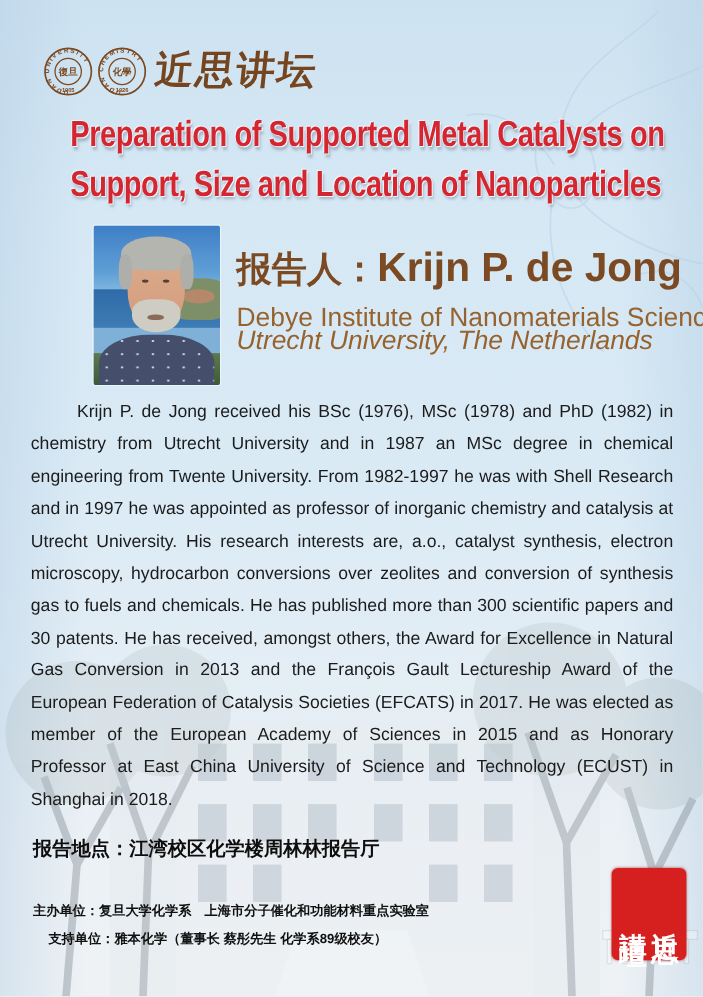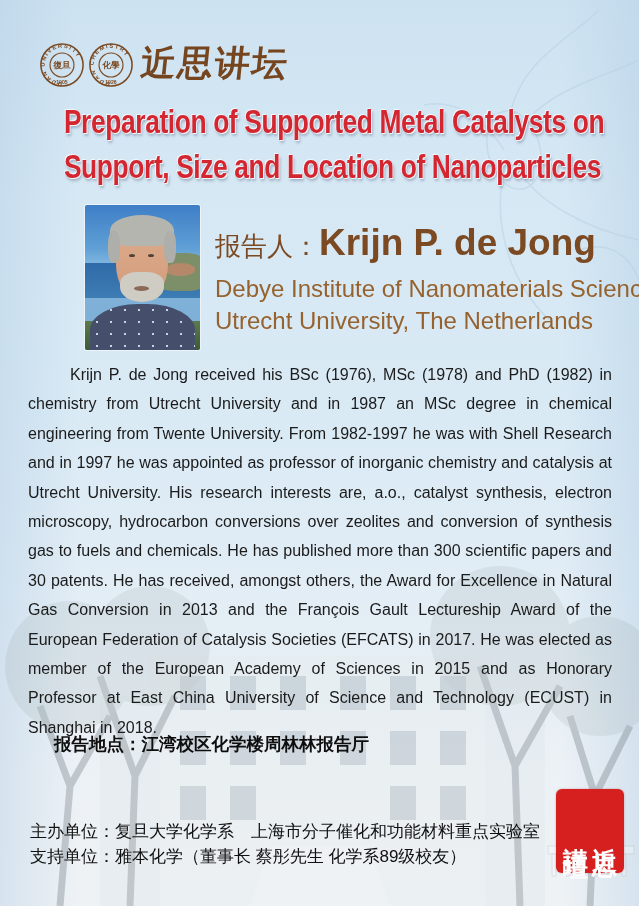--- a/index.html
+++ b/index.html
@@ -45,36 +45,36 @@
     background-image:radial-gradient(#cdd3e3 1px,transparent 1.5px);background-size:14px 12px;}
   .ph-face{left:27%;top:15%;width:45%;height:50%;background:linear-gradient(180deg,#dcab8b,#d29c7d);border-radius:48% 48% 46% 46%/52% 52% 48% 48%;}
   .ph-beard{left:30%;top:46%;width:39%;height:21%;background:#cfccc3;border-radius:42% 42% 55% 55%;}
   .ph-mouth{left:43%;top:56%;width:13%;height:3%;background:#8a6a58;border-radius:50%;}
   .ph-hair{left:22%;top:7%;width:55%;height:21%;background:#b5b5b0;border-radius:55% 55% 35% 35%;}
   .ph-hair-l{left:20%;top:18%;width:10%;height:22%;background:#aeaeaa;border-radius:40%;}
   .ph-hair-r{right:21%;top:18%;width:10%;height:22%;background:#aeaeaa;border-radius:40%;}
   .ph-eye{width:6px;height:3px;background:#4f4238;border-radius:50%;top:34%;}
   .ph-eye.l{left:38%;} .ph-eye.r{left:55%;}
   .speaker-name{left:215px;top:222px;color:#7c4a22;white-space:nowrap;}
-  .speaker-name .lbl{font-size:26px;font-weight:normal;}
+  .speaker-name .lbl{font-size:32px;font-weight:bold;}
   .speaker-name .nm{font-size:37px;font-weight:bold;}
   .affil{left:215px;color:#96622e;font-size:24px;white-space:nowrap;}
-  .affil.a1{top:275px;} .affil.a2{top:307px;}
+  .affil.a1{top:275px;} .affil.a2{top:296px;font-style:italic;}
   
   .bio{
     left:28px;top:360px;width:584px;
     font-size:16px;line-height:29.4px;color:#1b1b1b;
     text-align:justify;text-indent:42px;margin:0;
   }
   
   .meta{left:30px;color:#0e0e0e;font-weight:bold;font-size:17.5px;white-space:nowrap;}
-  .meta.time{top:740px;} .meta.loc{top:732px;margin-left:24px;}
-  
-  .org{left:30px;color:#101010;font-weight:normal;font-size:17px;white-space:nowrap;}
-  .org.host{top:820px;} .org.support{top:845px;}
+  .meta.time{top:740px;} .meta.loc{top:759px;}
+  
+  .org{left:30px;color:#101010;font-weight:bold;font-size:12px;white-space:nowrap;}
+  .org.host{top:820px;} .org.support{top:845px;margin-left:14px;}
   
   .stamp{
     left:556px;top:789px;width:68px;height:84px;background:#d6201f;border-radius:6px;
     display:flex;flex-direction:row-reverse;align-items:center;justify-content:center;gap:4px;
     box-shadow:0 0 2px rgba(160,30,30,.4);
   }
   .stamp .col{
     writing-mode:vertical-rl;color:#fff;font-weight:bold;font-size:25px;line-height:1;
     font-family:"DejaVu Serif","Liberation Serif",serif;letter-spacing:6px;padding-top:4px;
   }

